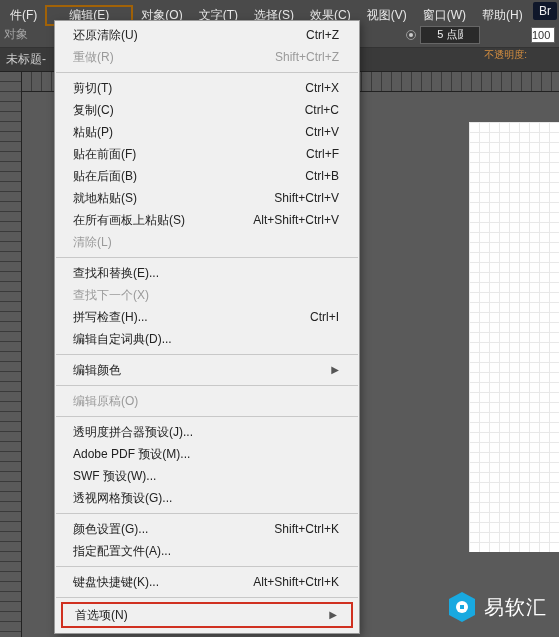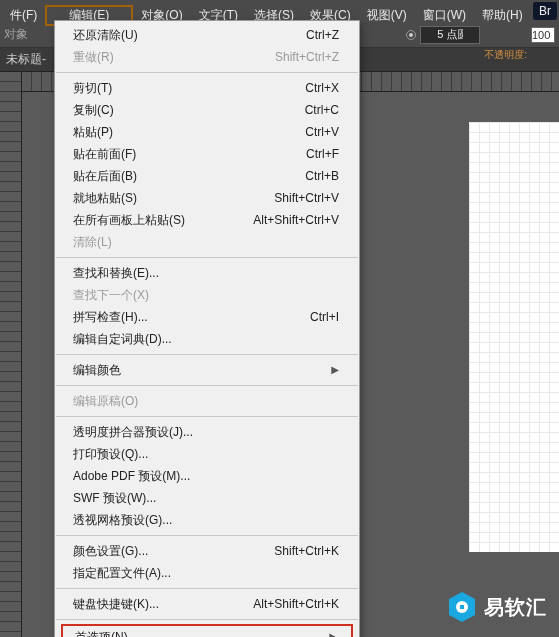--- a/index.html
+++ b/index.html
@@ -180,21 +180,21 @@
   align-items: center;
   gap: 8px;
 }
 .watermark-icon {
   width: 28px; height: 32px;
   position: relative;
 }
 .watermark-text {
   color: #fff;
   font-size: 20px;
-  font-weight: 700;
+  font-weight: 400;
   letter-spacing: 1px;
 }
 </style>
 </head>
 <body>
 
 <div class="menubar">
   <div class="menubar-item">件(F)</div>
   <div class="menubar-item highlighted">编辑(E)</div>
   <div class="menubar-item">对象(O)</div>
@@ -289,23 +289,20 @@
     </div>
     <div class="menu-sep"></div>
     <div class="menu-row disabled">
       <span>编辑原稿(O)</span>
     </div>
     <div class="menu-sep"></div>
     <div class="menu-row">
       <span>透明度拼合器预设(J)...</span>
     </div>
     <div class="menu-row">
-      <span>打印预设(Q)...</span>
-    </div>
-    <div class="menu-row">
       <span>Adobe PDF 预设(M)...</span>
     </div>
     <div class="menu-row">
       <span>SWF 预设(W)...</span>
     </div>
     <div class="menu-row">
       <span>透视网格预设(G)...</span>
     </div>
     <div class="menu-sep"></div>
     <div class="menu-row">

